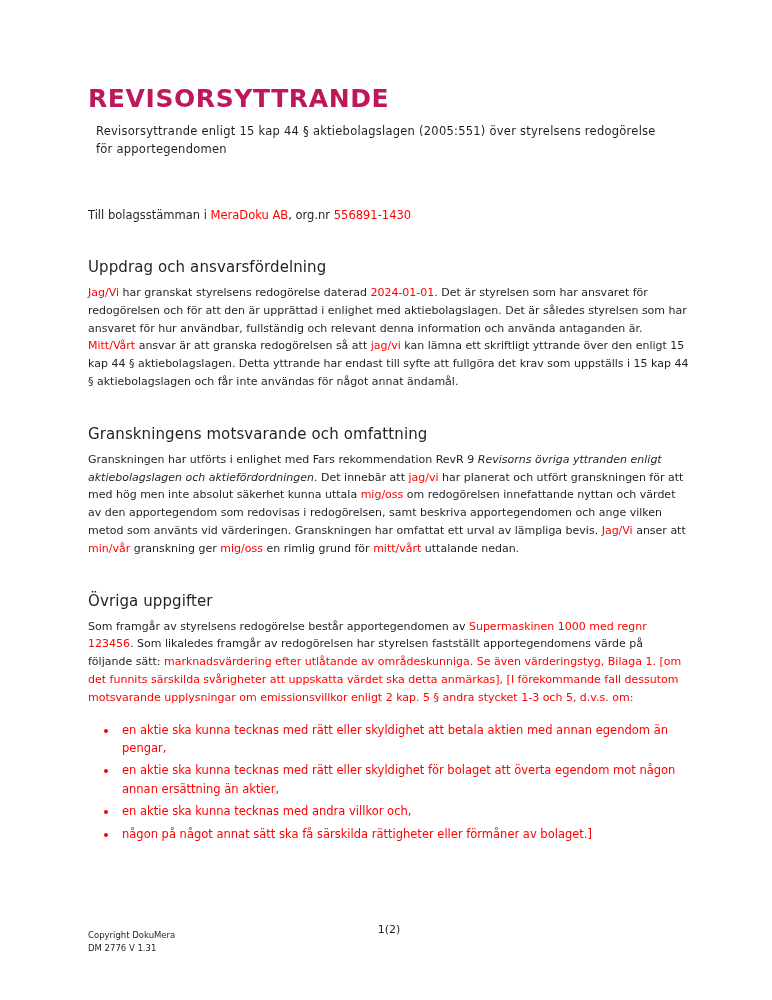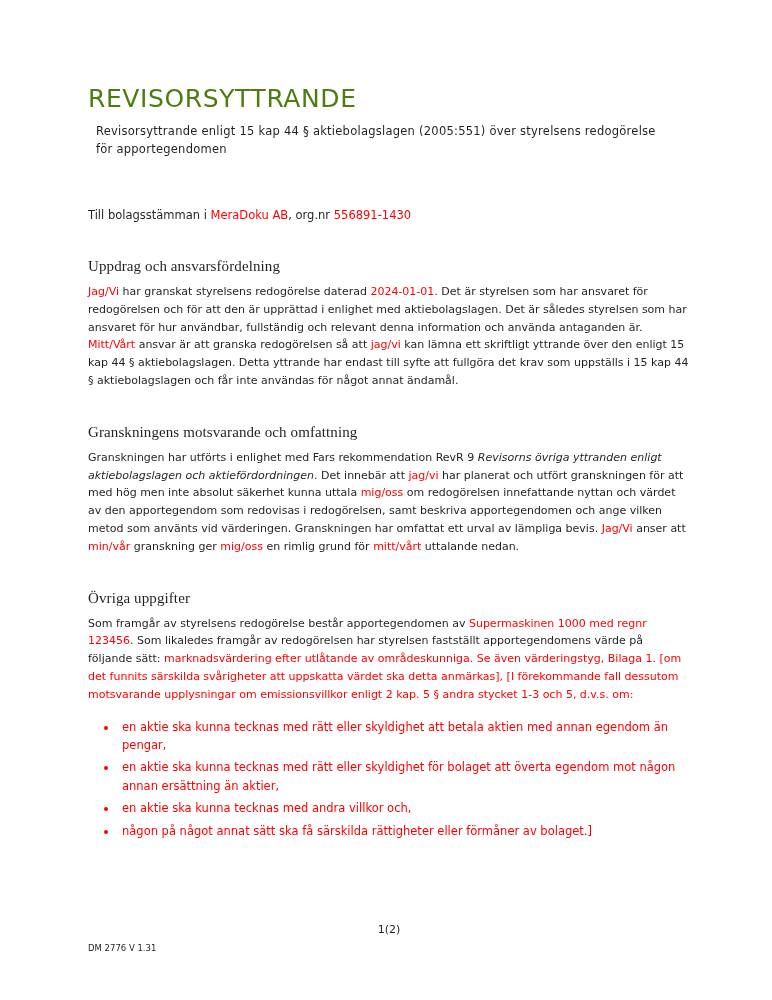--- a/index.html
+++ b/index.html
@@ -23,24 +23,24 @@
     overflow: hidden;
   }
   .content {
     position: absolute;
     left: 88px;
     top: 84px;
     width: 602px;
   }
   .doc-title {
     font-size: 25px;
-    font-weight: normal;
+    font-weight: bold;
     letter-spacing: 0.6px;
     margin: 0 0 10px 0;
-    color: #4d7c0f;
+    color: #be185d;
   }
   .doc-subtitle {
     font-size: 11.5px;
     line-height: 1.55;
     letter-spacing: 0.25px;
     color: #231f20;
     margin: 8px;
     max-width: 580px;
   }
   .addressee {
@@ -51,21 +51,20 @@
   }
   .red {
     color: #ff0000;
   }
   h2.section {
     font-size: 15px;
     font-weight: normal;
     color: #231f20;
     margin: 34px 0 8px 0;
     letter-spacing: 0.1px;
-    font-family: Liberation Serif, serif;
   }
   p.body-text {
     font-size: 11px;
     line-height: 1.62;
     margin: 0;
     color: #231f20;
     text-align: left;
   }
   em {
     font-style: italic;
@@ -132,16 +131,17 @@
         <li>en aktie ska kunna tecknas med rätt eller skyldighet för bolaget att överta egendom mot någon annan ersättning än aktier,</li>
         <li>en aktie ska kunna tecknas med andra villkor och,</li>
         <li>någon på något annat sätt ska få särskilda rättigheter eller förmåner av bolaget.]</li>
       </ul>
 
   </div>
 
   <div class="page-number" style="left:88px; width:602px;">1(2)</div>
 
   <div class="footer">
+    <div class="footer-lines">Copyright DokuMera</div>
     <div class="footer-lines">DM 2776 V 1.31</div>
   </div>
 
 </div>
 
 </body></html>

